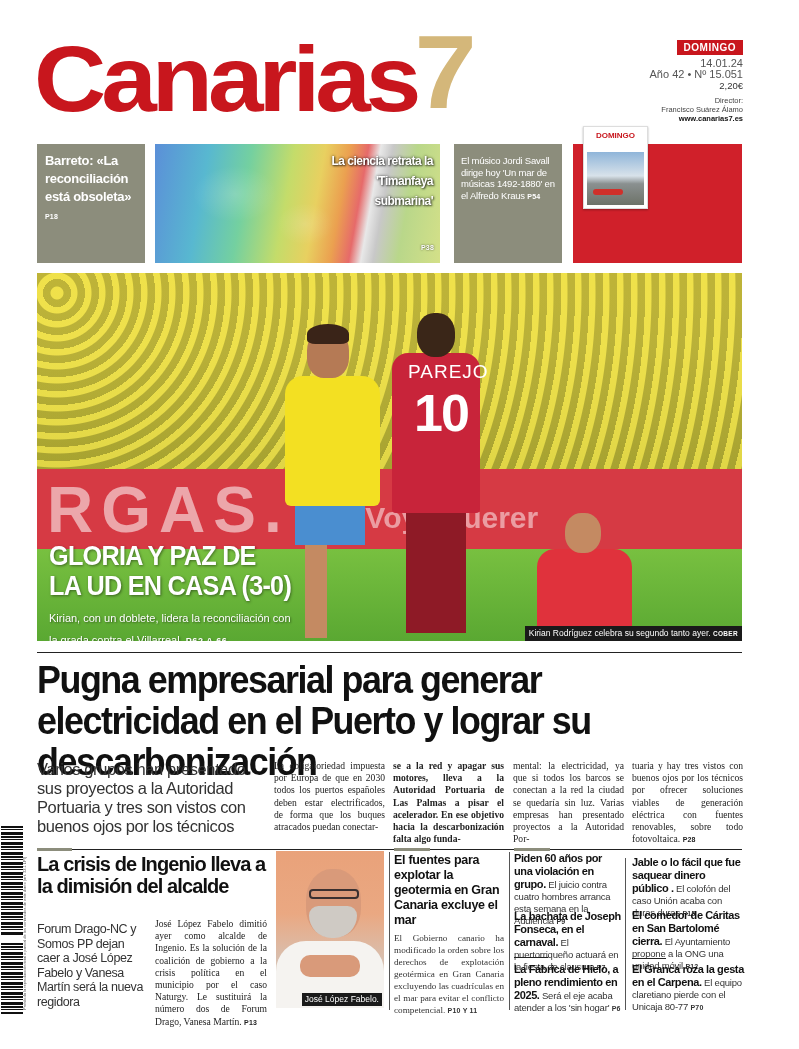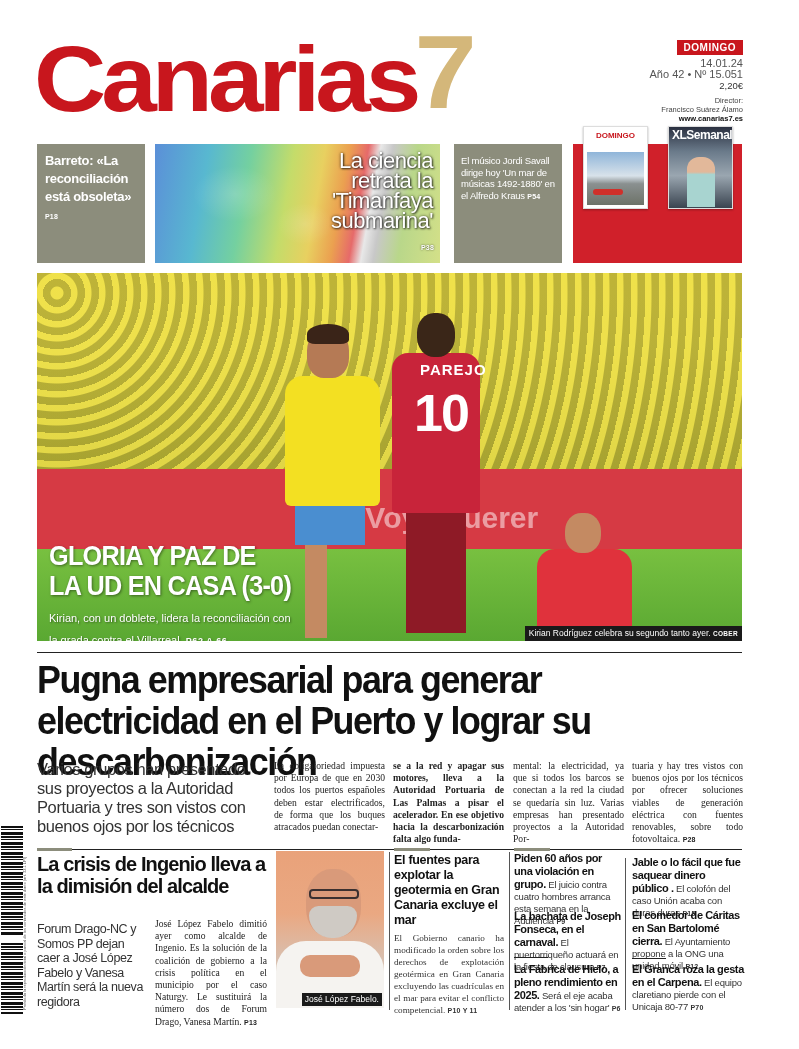--- a/index.html
+++ b/index.html
@@ -24,21 +24,21 @@
   .t-grey { background: #8c8d7c; color: #fff; }
   .t1 { left: 37px; width: 108px; padding: 7px 8px; }
   .t1 .head { font-weight: 700; font-size: 13px; line-height: 16px; letter-spacing: -0.3px; }
   .page-ref { font-size: 7px; font-weight: 700; letter-spacing: 0.2px; }
 
   .t2 { left: 155px; width: 285px; overflow: hidden;
         background:
           radial-gradient(ellipse 60px 40px at 80px 50px, rgba(255,255,255,0.18), transparent 70%),
           radial-gradient(ellipse 40px 30px at 150px 80px, rgba(255,255,255,0.15), transparent 70%),
           linear-gradient(100deg, #5b8fd8 0%, #58b8d0 18%, #74d0a0 32%, #c4dc6a 46%, #e8d060 56%, #eba050 64%, #e66a6a 70%, #e8e8e8 74%, #c8c8c8 78%, #b9d78a 86%, #d4e088 100%); }
-  .t2 .head { position: absolute; right: 7px; top: 7px; text-align: right; font-weight: 400; font-size: 22px; line-height: 20px; color: #fff; letter-spacing: -0.5px; text-shadow: 0 0 3px rgba(0,0,0,0.7), 1px 1px 2px rgba(0,0,0,0.6); }
+  .t2 .head { position: absolute; right: 7px; top: 7px; text-align: right; font-weight: 700; font-size: 12px; line-height: 20px; color: #fff; letter-spacing: -0.5px; text-shadow: 0 0 3px rgba(0,0,0,0.7), 1px 1px 2px rgba(0,0,0,0.6); }
   .t2 .page-ref { position: absolute; right: 6px; bottom: 12px; color: #fff; text-shadow: 0 0 2px rgba(0,0,0,0.7); }
 
   .t3 { left: 454px; width: 108px; padding: 6px 7px; }
   .t3 .head { font-weight: 700; font-size: 12.5px; line-height: 16px; letter-spacing: -0.4px; }
   .t3 .sub { margin-top: 5px; font-size: 9.5px; line-height: 11.5px; letter-spacing: -0.2px; }
 
   .t4 { left: 573px; width: 169px; top: 144px; height: 119px; background: #d0202a; }
   .t4 .covers { position: absolute; top: -18px; left: 10px; display: flex; gap: 20px; }
   .cover { width: 65px; height: 83px; background: #fff; border: 1px solid #ddd; box-shadow: 0 1px 2px rgba(0,0,0,0.3); position: relative; overflow: hidden; }
   .cover-dom-title { color: #c8161d; font-size: 8px; font-weight: 700; text-align: center; padding-top: 4px; }
@@ -63,21 +63,21 @@
   .hero .player-main { position: absolute; left: 248px; top: 55px; width: 90px; height: 310px; }
   .hero .pm-head { position: absolute; left: 22px; top: 0; width: 42px; height: 50px; background: #b57a55; border-radius: 45% 45% 40% 40%; }
   .hero .pm-hair { position: absolute; left: 22px; top: -4px; width: 42px; height: 20px; background: #3a2418; border-radius: 50% 50% 20% 20%; }
   .hero .pm-shirt { position: absolute; left: 0; top: 48px; width: 95px; height: 130px; background: #f3e022; border-radius: 18px 18px 6px 6px; }
   .hero .pm-shorts { position: absolute; left: 10px; top: 172px; width: 70px; height: 45px; background: #4a8ed0; }
   .hero .pm-leg { position: absolute; left: 20px; top: 215px; width: 22px; height: 95px; background: #c48a62; }
   .hero .player-red { position: absolute; left: 355px; top: 40px; width: 88px; height: 320px; }
   .hero .pr-head { position: absolute; left: 25px; top: 0; width: 38px; height: 44px; background: #3a2618; border-radius: 45%; }
   .hero .pr-shirt { position: absolute; left: 0; top: 40px; width: 88px; height: 160px; background: #c8243a; border-radius: 16px 16px 4px 4px; }
   .hero .pr-num { position: absolute; left: 22px; top: 70px; color: #fff; font-weight: 700; font-size: 52px; letter-spacing: -2px; }
-  .hero .pr-name { position: absolute; left: 28px; top: 48px; color: #fff; font-weight: 700; font-size: 15px; letter-spacing: 1px; }
+  .hero .pr-name { position: absolute; left: 16px; top: 48px; color: #fff; font-weight: 400; font-size: 19px; letter-spacing: 1px; }
   .hero .pr-legs { position: absolute; left: 14px; top: 200px; width: 60px; height: 120px; background: #8e1a26; }
   .hero .player-sit { position: absolute; left: 490px; top: 240px; width: 110px; height: 128px; }
   .hero .ps-head { position: absolute; left: 38px; top: 0; width: 36px; height: 40px; background: #c48a62; border-radius: 45%; }
   .hero .ps-shirt { position: absolute; left: 10px; top: 36px; width: 95px; height: 92px; background: #e0323c; border-radius: 18px 18px 0 0; }
 
   .hero .title { position: absolute; left: 12px; top: 268px; color: #fff; font-weight: 700; font-size: 28px; line-height: 30px; letter-spacing: -0.8px; text-shadow: 1px 1px 3px rgba(0,0,0,0.45); transform: scaleX(0.9); transform-origin: left; }
   .hero .subtitle { position: absolute; left: 12px; top: 334px; color: #fff; font-size: 11px; line-height: 22px; text-shadow: 1px 1px 2px rgba(0,0,0,0.45); }
   .hero .subtitle .page-ref { font-size: 9px; letter-spacing: 0.6px; }
   .hero .caption { position: absolute; right: 0; bottom: 0; background: #1a1a1a; color: #fff; font-size: 8.5px; padding: 2px 4px; line-height: 11px; }
   .hero .caption .credit { font-size: 6.5px; font-weight: 700; letter-spacing: 0.3px; }
@@ -163,30 +163,27 @@
 </div>
 
 <div class="teaser t4">
   <div class="covers">
     <div class="cover">
       <div class="cover-dom-title">DOMINGO</div>
       <div class="cover-dom-img">
           <div class="cover-dom-plane"></div>
         </div>
     </div>
-    <div class="cover cover-xl">
-      <div class="cover-xl-title">XLSemanal</div>
-      <div class="cover-xl-person"></div>
-    </div>
   </div>
 </div>
 
 <div class="hero">
   <div class="crowd"></div>
   <div class="banner">
+    <div class="banner-text">RGAS.</div>
     <div class="banner-text2">#C   eVoyAQuerer</div>
   </div>
   <div class="grass"></div>
 
   <div class="player-red">
     <div class="pr-legs"></div>
     <div class="pr-shirt"></div>
     <div class="pr-name">PAREJO</div>
     <div class="pr-num">10</div>
     <div class="pr-head"></div>

